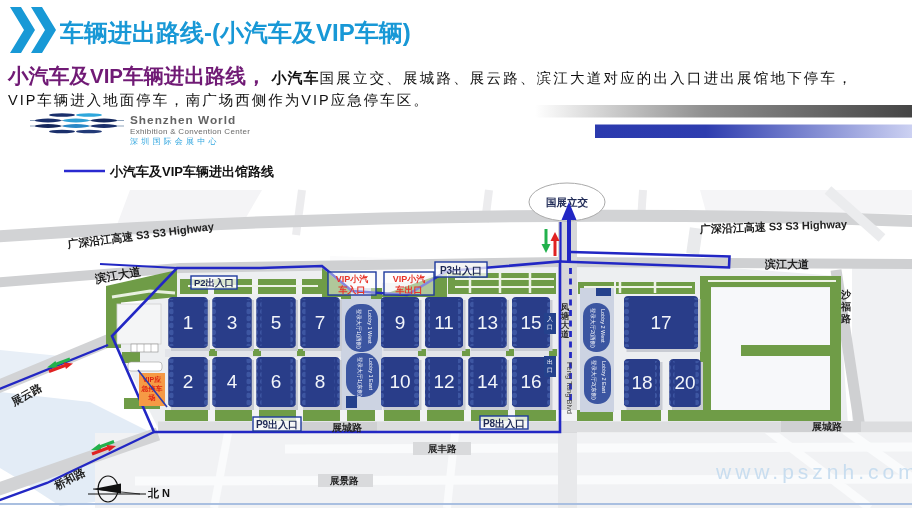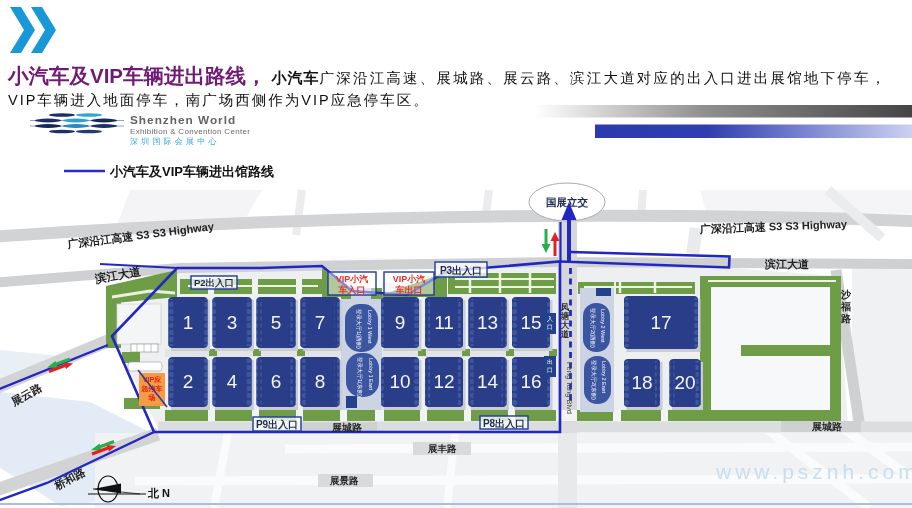--- a/index.html
+++ b/index.html
@@ -547,19 +547,20 @@
 <line x1="93" y1="489" x2="140" y2="494" stroke="#111" stroke-width="0.8"></line>
 </g>
 
 <text x="148" y="497" font-size="11" font-weight="bold" fill="#111">北 N</text>
 
 <text x="716" y="479" font-size="21" fill="#c3daee" fill-opacity="0.9" letter-spacing="4">www.psznh.com</text>
 
 <rect x="0" y="503" width="912" height="2" fill="#a9bfe0"></rect>
 </svg>
 
+<div class="abs" style="left:60px;top:17px;font-size:24px;font-weight:bold;color:#1898d6;">车辆进出路线-(小汽车及VIP车辆)</div>
 
 <div class="abs" style="left:8px;top:62px;white-space:nowrap;">
-<span style="font-size:20.5px;font-weight:bold;color:#701a75;">小汽车及VIP车辆进出路线，</span><span style="font-size:15px;font-weight:bold;color:#111;letter-spacing:1px;margin-left:5px;">小汽车</span><span style="font-size:14.5px;color:#111;letter-spacing:2.2px;">广深沿江高速、展城路、展云路、滨江大道对应的出入口进出展馆地下停车，</span>
+<span style="font-size:20.5px;font-weight:bold;color:#701a75;">小汽车及VIP车辆进出路线，</span><span style="font-size:15px;font-weight:bold;color:#111;letter-spacing:1px;margin-left:5px;">小汽车</span><span style="font-size:14.5px;color:#111;letter-spacing:2.2px;">国展立交、展城路、展云路、滨江大道对应的出入口进出展馆地下停车，</span>
 </div>
 
 <div class="abs" style="left:8px;top:91px;font-size:14.5px;color:#111;letter-spacing:2px;">VIP车辆进入地面停车，南广场西侧作为VIP应急停车区。</div>
 </div>
 
 </body></html>

